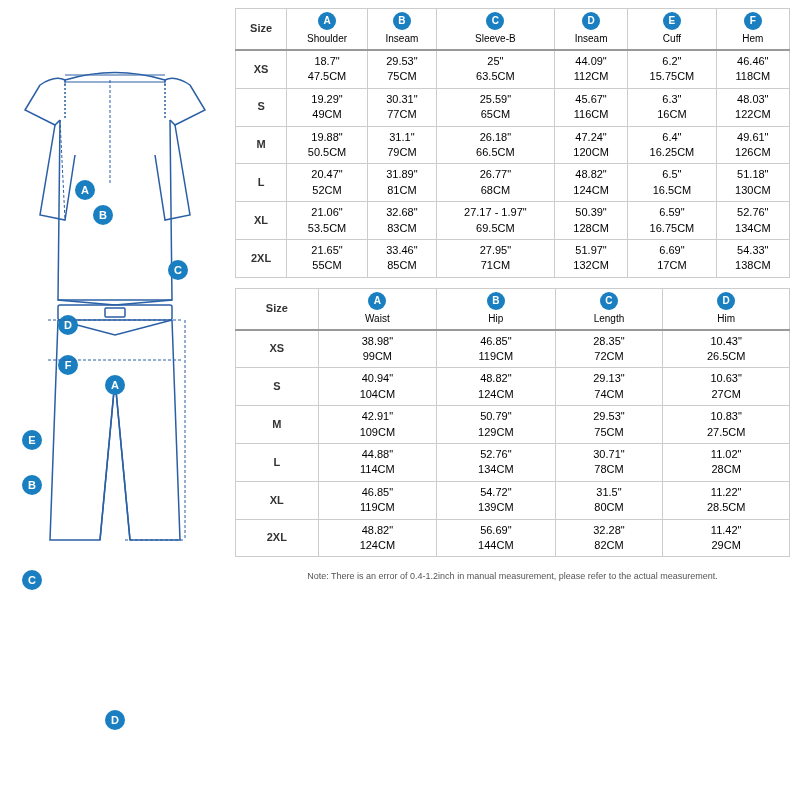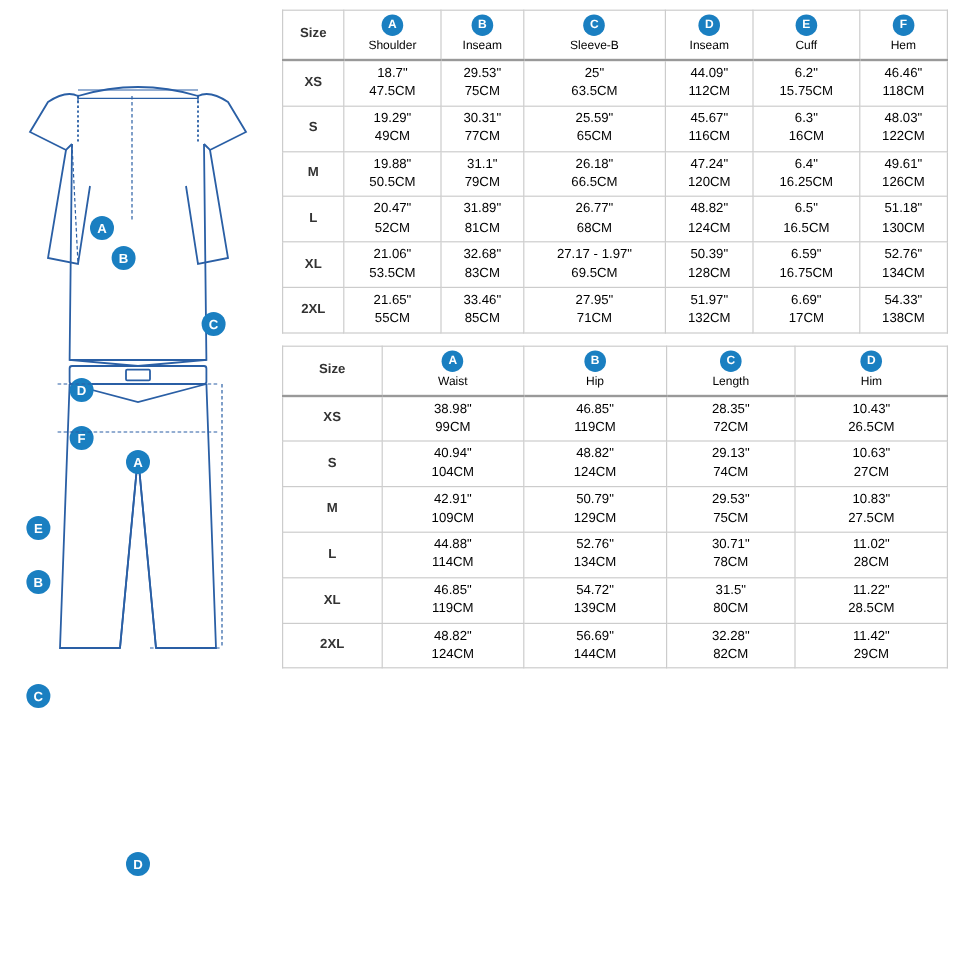--- a/index.html
+++ b/index.html
@@ -647,13 +647,14 @@
           <td>
             <div class="td-double">
               <span>11.42"</span>
               <span>29CM</span>
             </div>
           </td>
         </tr>
       </tbody>
   </table>
 
+  <div class="note">Note: There is an error of 0.4-1.2inch in manual measurement, please refer to the actual measurement.</div>
 </div>
 
 </body></html>

